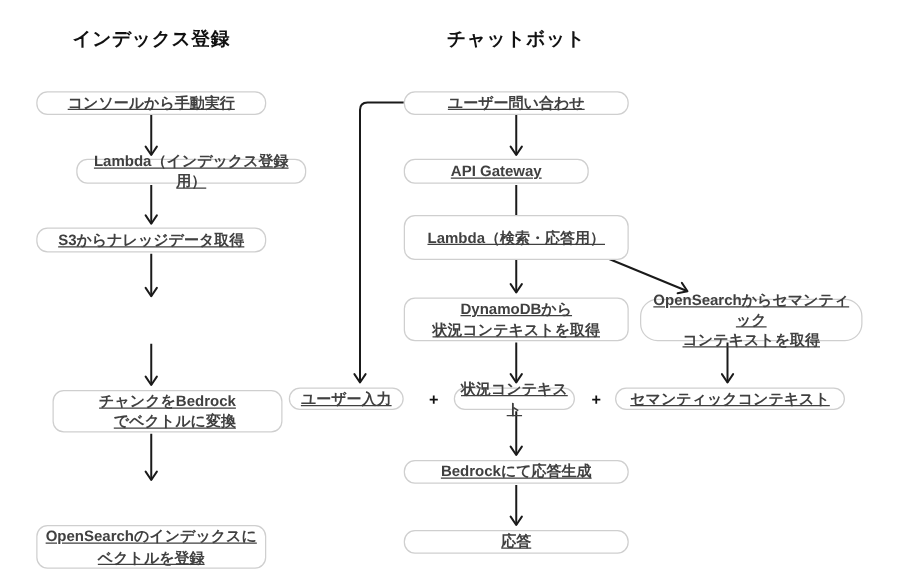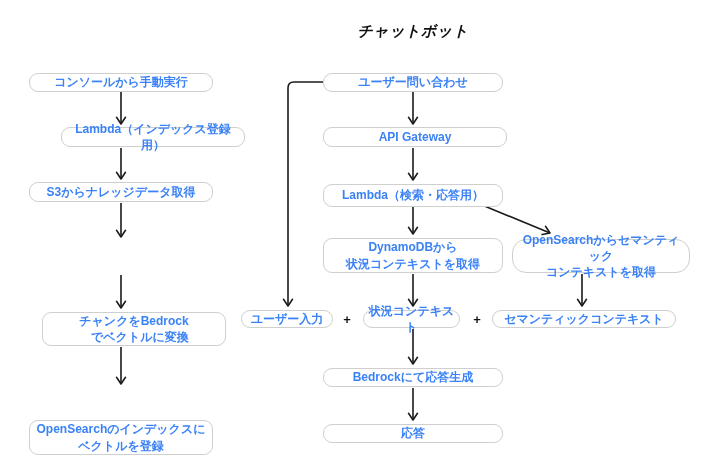--- a/index.html
+++ b/index.html
@@ -22,30 +22,31 @@
     color: #111111;
     text-align: center;
     letter-spacing: 0.5px;
   }
   .node {
     position: absolute;
     box-sizing: border-box;
     background: #ffffff;
     border: 1px solid #cfcfcf;
     border-radius: 9px;
-    color: #3b82f6;
+    color: #404040;
     font-size: 12px;
     font-weight: 700;
     line-height: 1.35;
     display: flex;
     align-items: center;
     justify-content: center;
     text-align: center;
     white-space: pre-line;
     padding: 0 4px;
+    text-decoration: underline;
   }
   .plus {
     position: absolute;
     font-size: 13px;
     font-weight: 700;
     color: #111111;
     display: flex;
     align-items: center;
     justify-content: center;
   }
@@ -82,49 +83,50 @@
       <path d="M413 329 L413 364" marker-end="url(#ah)"></path>
       <path d="M413 388 L413 420" marker-end="url(#ah)"></path>
 
       <path d="M482 205 L550 233" marker-end="url(#ah)"></path>
       <path d="M582 274 L582 306" marker-end="url(#ah)"></path>
 
       <path d="M323 82 L294 82 Q288 82 288 88 L288 306" marker-end="url(#ah)"></path>
     </g>
   </svg>
 
+  <div class="flow-title" style="left:30px; top:22px; width:182px;">インデックス登録</div>
 
   <div class="node" style="left:29px; top:73px; width:184px; height:19px;">コンソールから手動実行</div>
 
   <div class="node" style="left:45px; top:127px; width:184px; height:20px;margin-left:16px;">Lambda（インデックス登録用）</div>
 
   <div class="node" style="left:29px; top:182px; width:184px; height:20px;text-align:center;">S3からナレッジデータ取得</div>
 
 
   <div class="node" style="left:42px; top:312px; width:184px; height:34px;text-align:right;">チャンクをBedrock
 でベクトルに変換</div>
 
   <div class="node" style="left:29px; top:388px; width:184px; height:35px;margin-top:32px;">OpenSearchのインデックスに
 ベクトルを登録</div>
 
-  <div class="flow-title" style="left:323px; top:22px; width:180px;font-style:italic;">チャットボット</div>
+  <div class="flow-title" style="left:323px; top:22px; width:180px;">チャットボット</div>
 
   <div class="node" style="left:323px; top:73px; width:180px; height:19px;">ユーザー問い合わせ</div>
 
-  <div class="node" style="left:323px; top:127px; width:184px; height:20px;">API Gateway</div>
+  <div class="node" style="left:323px; top:127px; width:148px; height:20px;">API Gateway</div>
 
-  <div class="node" style="left:323px; top:184px; width:180px; height:23px;">Lambda（検索・応答用）</div>
+  <div class="node" style="left:323px; top:172px; width:180px; height:36px;">Lambda（検索・応答用）</div>
 
   <div class="node" style="left:323px; top:238px; width:180px; height:35px;">DynamoDBから
 状況コンテキストを取得</div>
 
   <div class="node" style="left:512px; top:239px; width:178px; height:34px;border-radius:14px;">OpenSearchからセマンティック
 コンテキストを取得</div>
 
-  <div class="node" style="left:241px; top:310px; width:92px; height:18px;">ユーザー入力</div>
+  <div class="node" style="left:231px; top:310px; width:92px; height:18px;">ユーザー入力</div>
 
   <div class="plus" style="left:340px; top:309px; width:14px; height:20px;">+</div>
 
   <div class="node" style="left:363px; top:310px; width:97px; height:18px;">状況コンテキスト</div>
 
   <div class="plus" style="left:470px; top:309px; width:14px; height:20px;">+</div>
 
   <div class="node" style="left:492px; top:310px; width:184px; height:18px;">セマンティックコンテキスト</div>
 
   <div class="node" style="left:323px; top:368px; width:180px; height:19px;">Bedrockにて応答生成</div>

